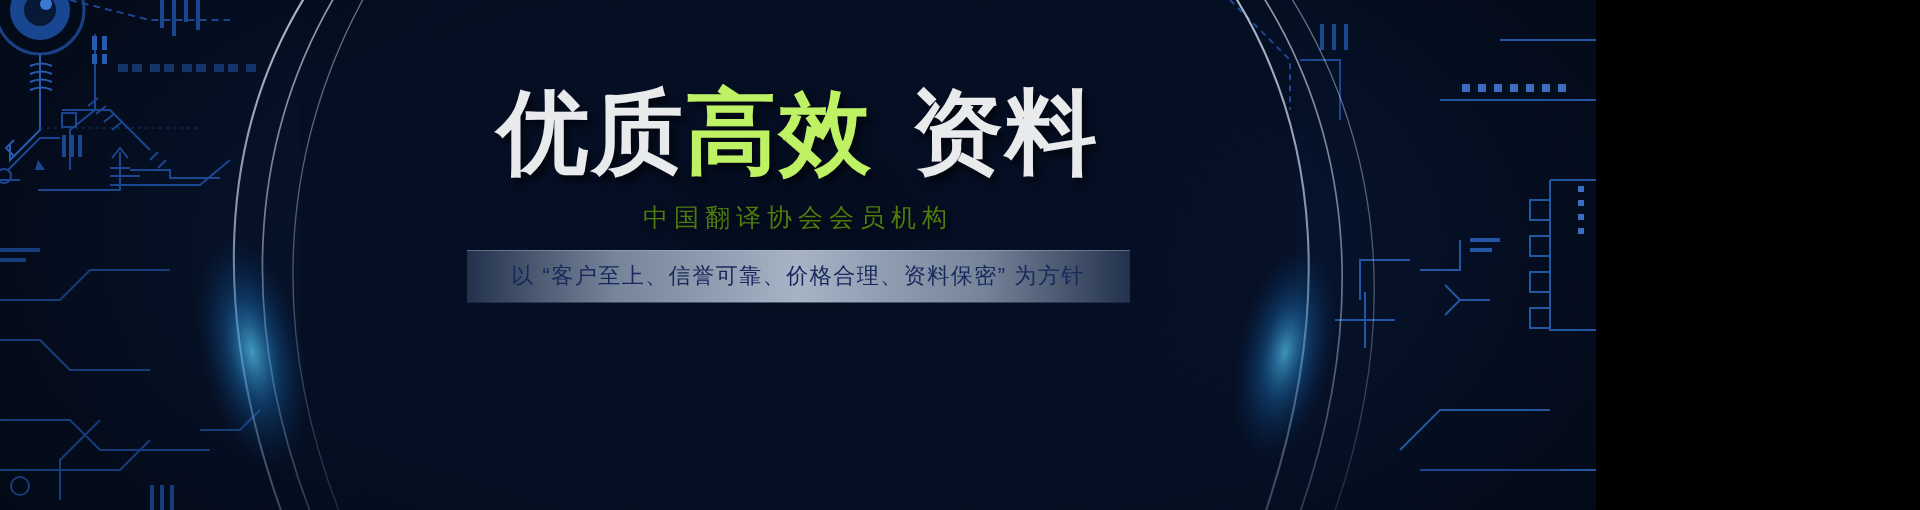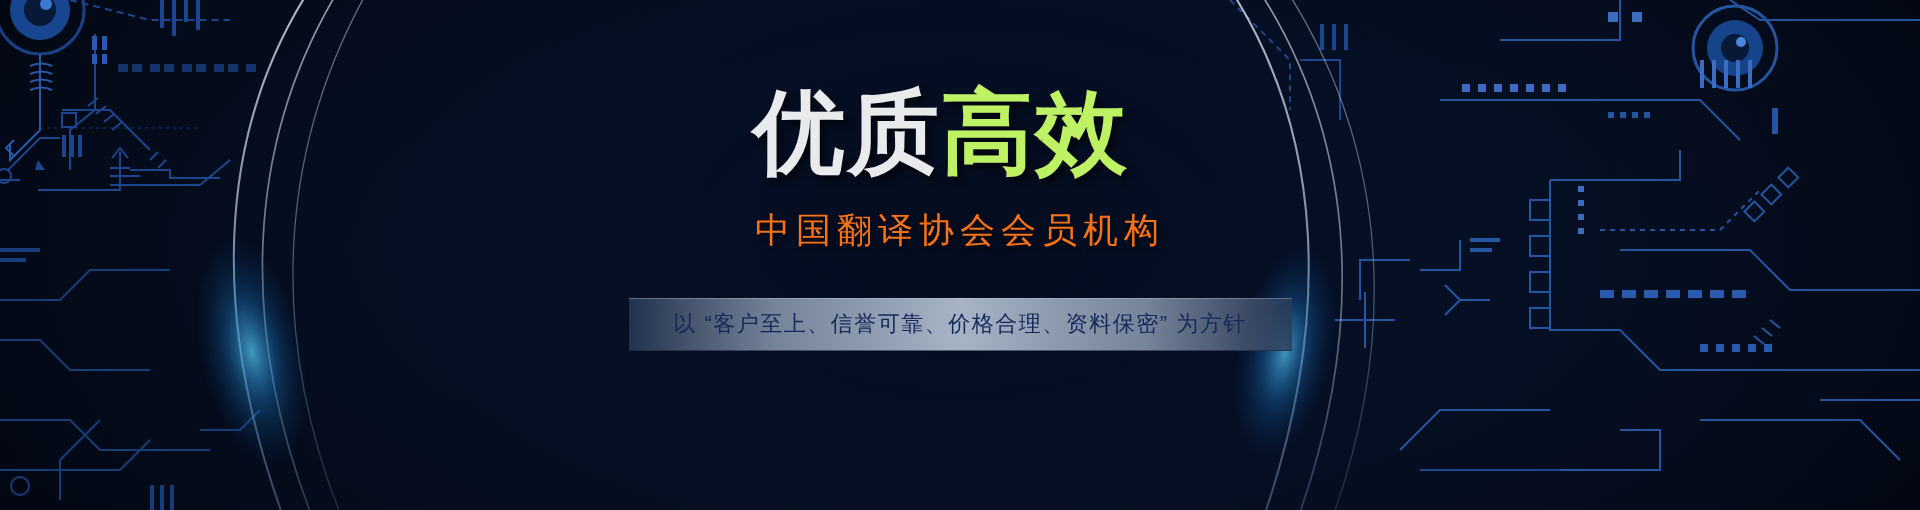--- a/index.html
+++ b/index.html
@@ -1,21 +1,21 @@
 <!DOCTYPE html>
 <html><head>
 <meta charset="utf-8">
 <title>Banner</title>
 <style>
   html,body{margin:0;padding:0;background:#000;}
   *{box-sizing:border-box;}
 
   .banner{
     position:relative;
-    width:1920px;height:510px;
+    width:1596px;height:510px;
     overflow:hidden;
     font-family:"Liberation Sans","DejaVu Sans",sans-serif;
     background:#061329;
   }
 
   
   .bg-base{
     position:absolute;inset:0;
     background:
       radial-gradient(ellipse 1200px 620px at 50% 52%, #0c2palette 0%, transparent 0%),
@@ -65,30 +65,30 @@
     letter-spacing:2px;
     line-height:1.05;
     white-space:nowrap;
     text-shadow:5px 6px 6px rgba(0,0,0,0.55);
   }
   .hl-white{color:#e9eaec;}
   .hl-gold{color:#bef264;}
   .hl-gap{display:inline-block;width:38px;}
 
   .subtitle{
-    margin-top:26px;
-    font-size:35px;
-    color:#f97316;
+    margin-top:20px;
+    font-size:25px;
+    color:#4d7c0f;
     letter-spacing:6px;
     white-space:nowrap;
     text-shadow:2px 3px 5px rgba(0,0,0,.6);
   }
 
   .slogan-bar{
-    margin-top:44px;
+    margin-top:16px;
     width:663px;height:53px;
     display:flex;align-items:center;justify-content:center;
     background:linear-gradient(90deg,
         rgba(42,58,86,0.80) 0%,
         rgba(128,142,164,0.92) 22%,
         rgba(176,188,206,0.95) 50%,
         rgba(128,142,164,0.92) 78%,
         rgba(42,58,86,0.80) 100%);
     border-top:1px solid rgba(190,205,225,0.35);
     border-bottom:1px solid rgba(20,32,56,0.6);
@@ -343,20 +343,21 @@
       </g>
     </svg>
   </div>
 
   <div class="content">
 
     <div class="headline">
       <span class="hl-white">优质</span>
       <span class="hl-gold">高效</span>
       <span class="hl-gap"></span>
+      <span class="hl-white">资料</span>
     </div>
 
     <div class="subtitle">中国翻译协会会员机构</div>
 
     <div class="slogan-bar">
       <span class="slogan-text">以 “客户至上、信誉可靠、价格合理、资料保密” 为方针</span>
     </div>
 
   </div>
 </div>

